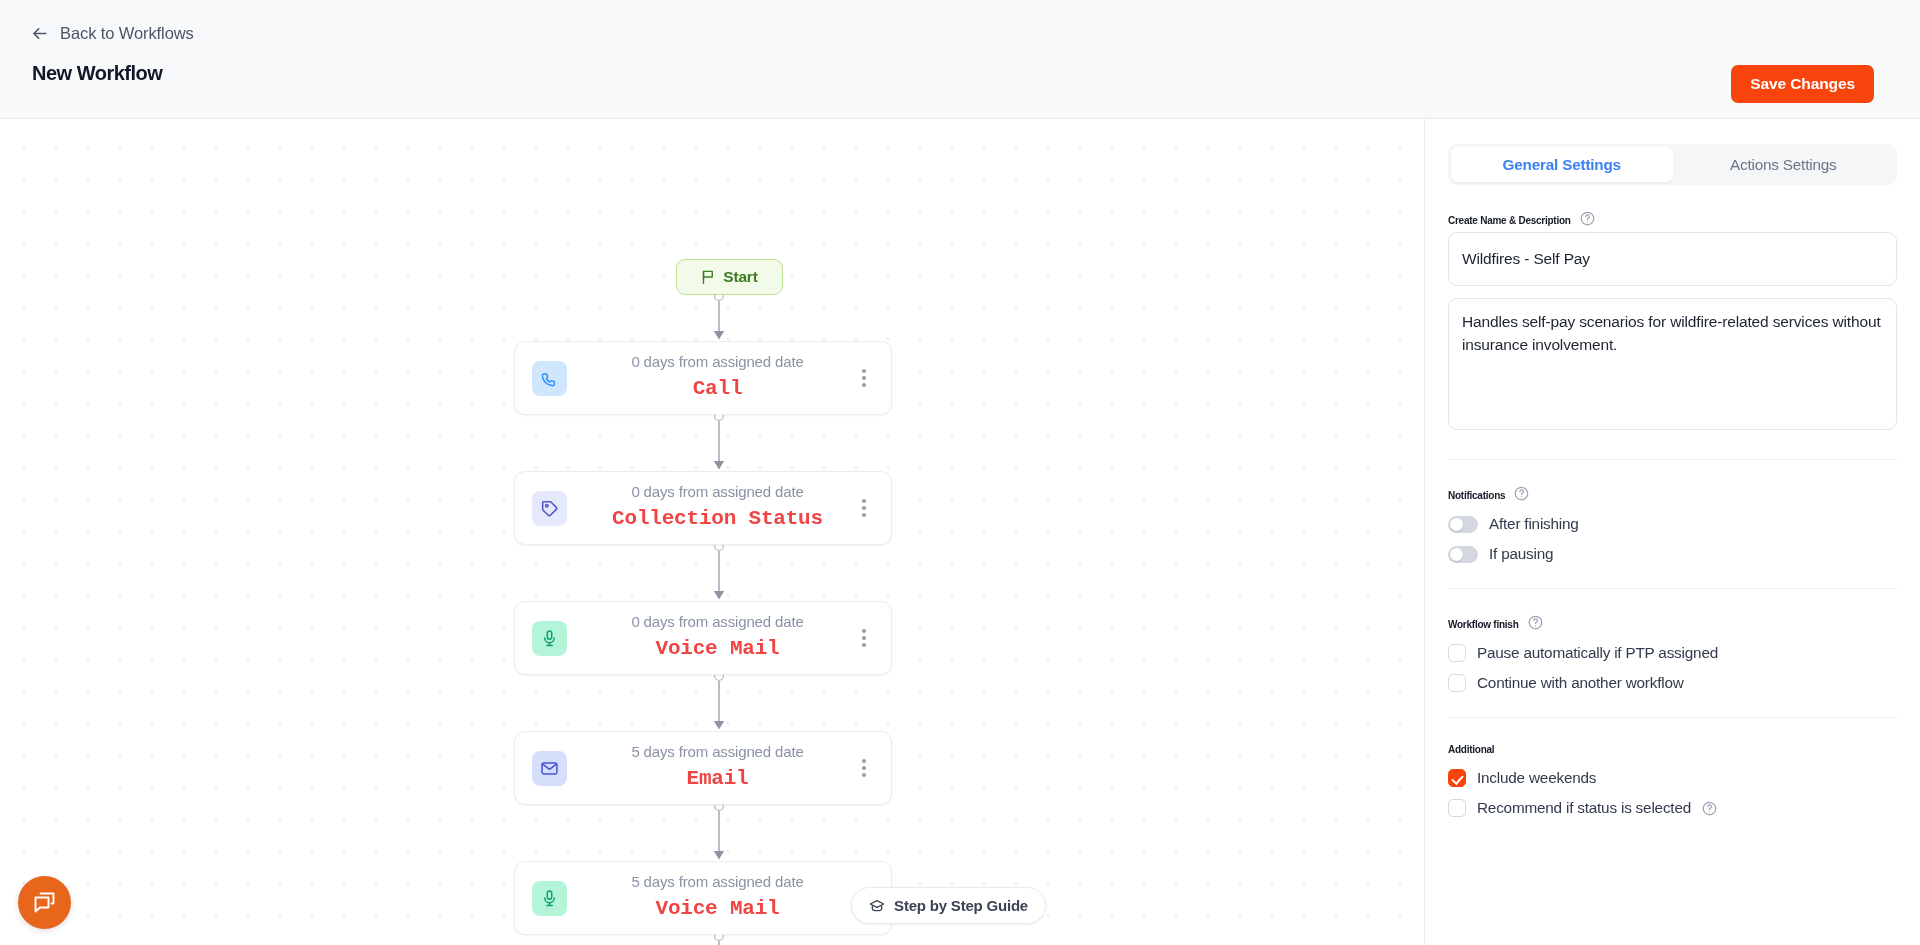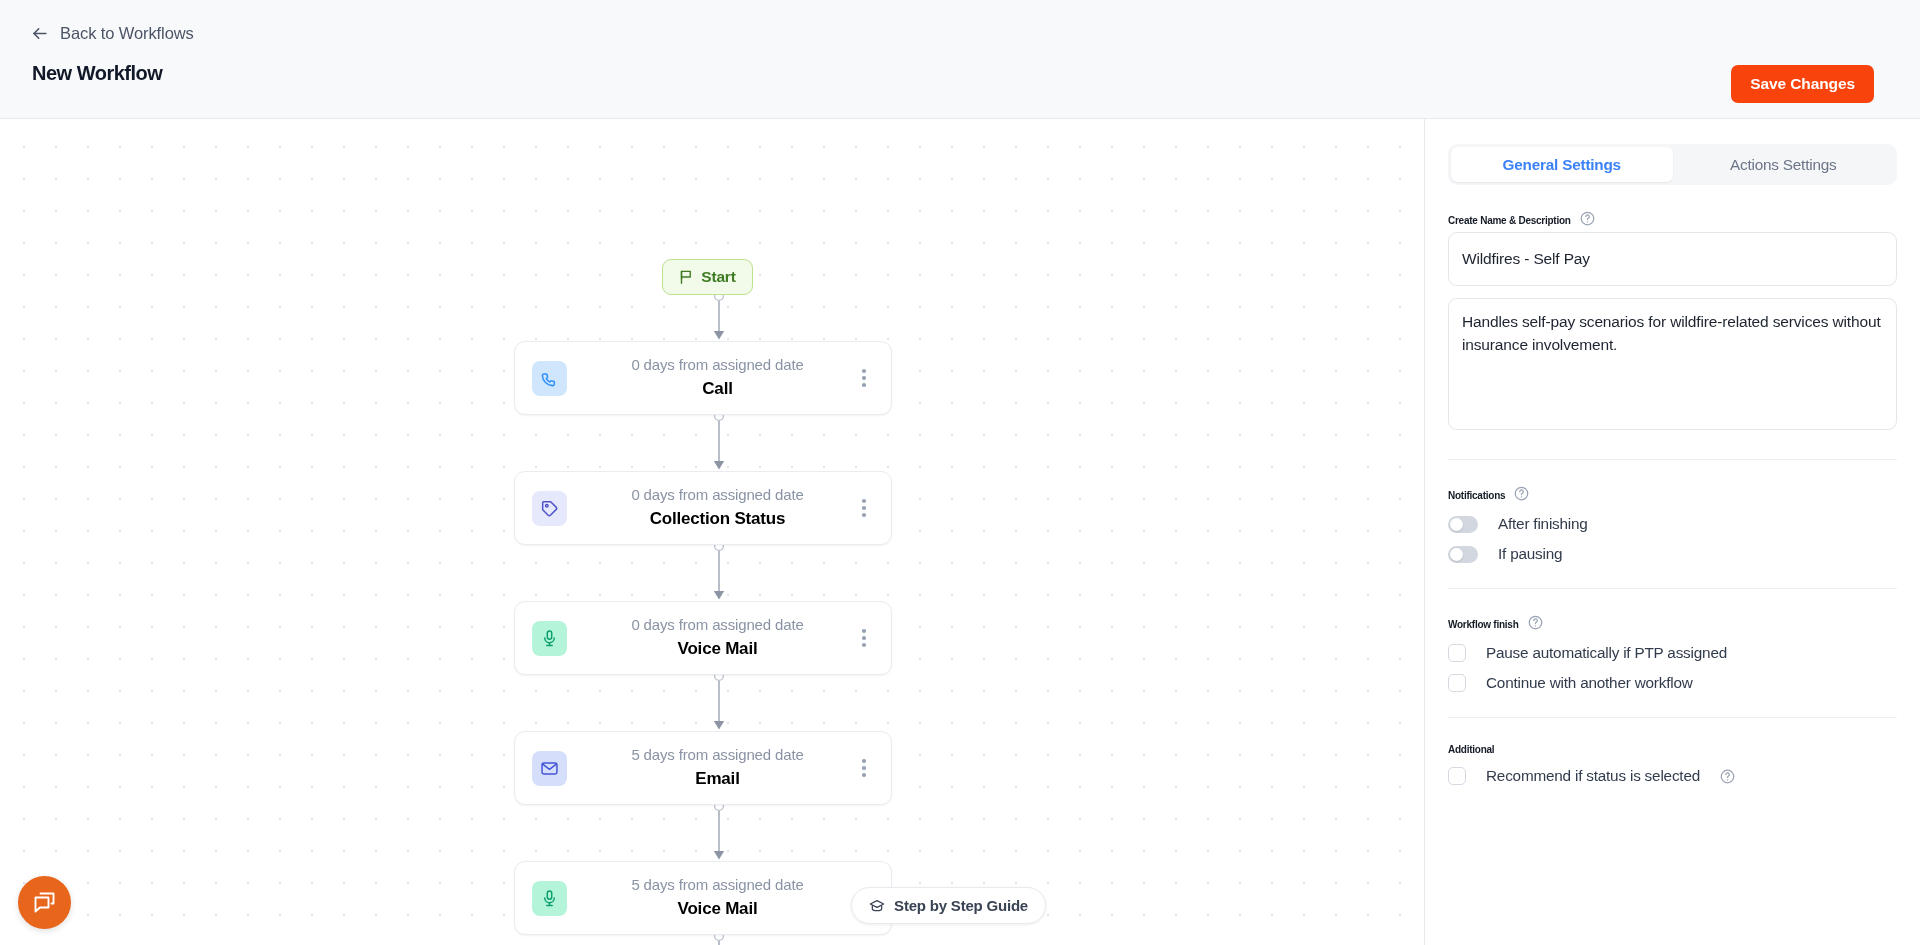--- a/index.html
+++ b/index.html
@@ -52,22 +52,22 @@
     background-color: #ffffff;
     background-image: radial-gradient(#e3e5ed 1.1px, transparent 1.2px);
     background-size: 32px 32px;
     background-position: 8px 12px;
     overflow: hidden;
   }
   .flow { position: absolute; left: 0; top: 0; width: 100%; height: 100%; }
 
   .start-node {
     position: absolute;
-    left: 662px; top: 140px;
-    width: 91px; height: 36px;
+    left: 676px; top: 140px;
+    width: 107px; height: 36px;
     background: #f2faea;
     border: 1px solid #bde18f;
     border-radius: 9px;
     display: flex; align-items: center; justify-content: center; gap: 7px;
     cursor: pointer;
   }
   .start-label { font-size: 15.5px; font-weight: bold; color: #3f7b22; letter-spacing: -0.2px; }
 
   .node {
     position: absolute;
@@ -81,21 +81,21 @@
     text-align: center;
   }
   .node-icon {
     width: 35px; height: 35px; margin-left: 17px;
     border-radius: 8px;
     display: flex; align-items: center; justify-content: center;
     flex: 0 0 35px;
   }
   .node-text { margin-left: 17px; flex: 1 1 auto; }
   .node-when { font-size: 15px; color: #8a93a4; letter-spacing: -0.15px; line-height: 1.45; }
-  .node-name { font-size: 17px; font-weight: bold; color: #000000; letter-spacing: -0.2px; line-height: 1.5; }
+  .node-name { font-size: 21px; font-weight: bold; color: #ef4444; letter-spacing: -0.2px; line-height: 1.5; font-family: Liberation Mono, monospace; }
   .kebab {
     width: 26px; height: 30px; margin-right: 14px;
     display: flex; flex-direction: column; align-items: center; justify-content: center; gap: 3.5px;
     cursor: pointer; flex: 0 0 26px;
   }
   .kebab i { display: block; width: 3.6px; height: 3.6px; border-radius: 50%; background: #98a2b3; }
 
   .connector { position: absolute; left: 0; top: 0; pointer-events: none; }
 
   .guide-btn {
@@ -167,21 +167,21 @@
   }
   .text-input { height: 54px; padding: 0 13px; margin-top: 6px; }
   .text-area {
     height: 132px; padding: 12px 13px; margin-top: 12px;
     resize: none; line-height: 1.48;
   }
 
   .divider { height: 1px; background: #eceef2; margin-top: 25px; }
 
   .opt-row {
-    display: flex; align-items: center; gap: 20px;
+    display: flex; align-items: center; gap: 11px;
     margin-top: 14px; cursor: pointer;
   }
   .opt-label { font-size: 15.3px; color: #313b4c; letter-spacing: -0.2px; }
 
   .toggle {
     flex: 0 0 30px; width: 30px; height: 17px;
     border-radius: 9px; background: #d3d8e0;
     position: relative; cursor: pointer;
   }
   .toggle .knob {
@@ -433,20 +433,24 @@
           <span class="opt-label">Continue with another workflow</span>
         </div>
       </div>
 
       <div class="divider"></div>
 
       <div class="section">
         <div class="section-head">
           <span>Additional</span>
         </div>
+        <div class="opt-row">
+          <div class="cbox checked"></div>
+          <span class="opt-label">Include weekends</span>
+        </div>
         <div class="opt-row tight">
           <div class="cbox"></div>
           <span class="opt-label">Recommend if status is selected</span>
           <svg class="help-ico" width="15" height="15" viewBox="0 0 24 24" fill="none" stroke="#98a2b3" stroke-width="2">
             <circle cx="12" cy="12" r="10"></circle>
             <path d="M9.3 9a2.8 2.8 0 1 1 4 2.6c-.8.5-1.3 1-1.3 2" stroke-linecap="round"></path>
             <circle cx="12" cy="17.4" r="1.05" fill="#98a2b3" stroke="none"></circle>
           </svg>
         </div>
       </div>

